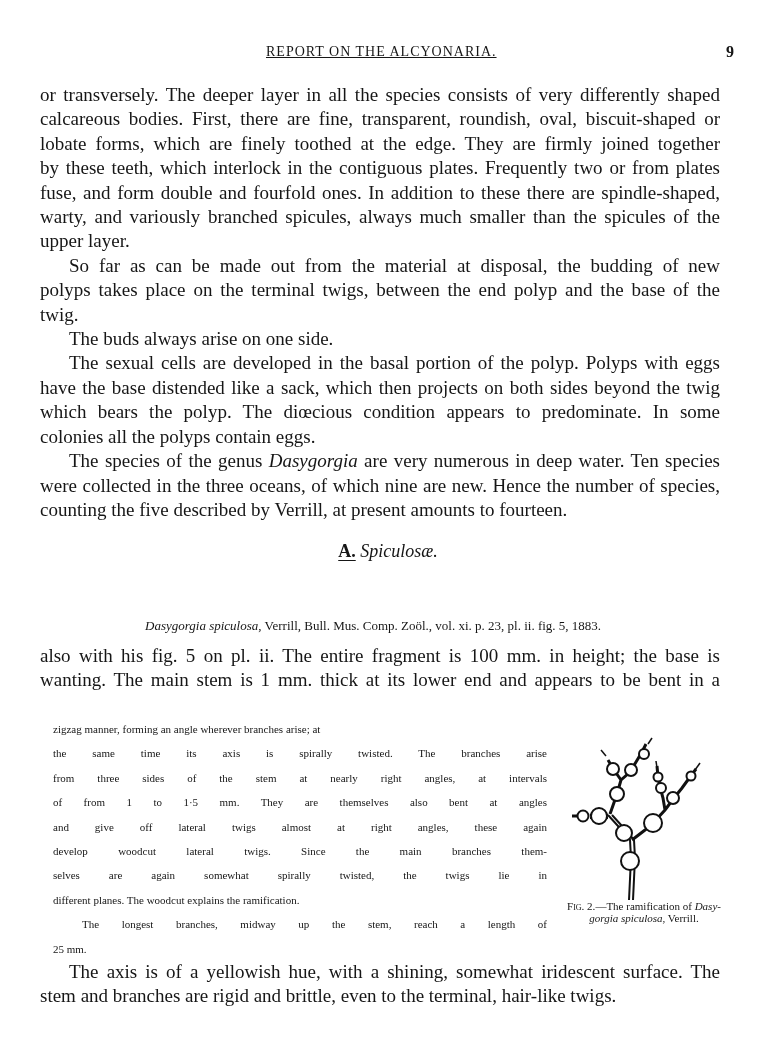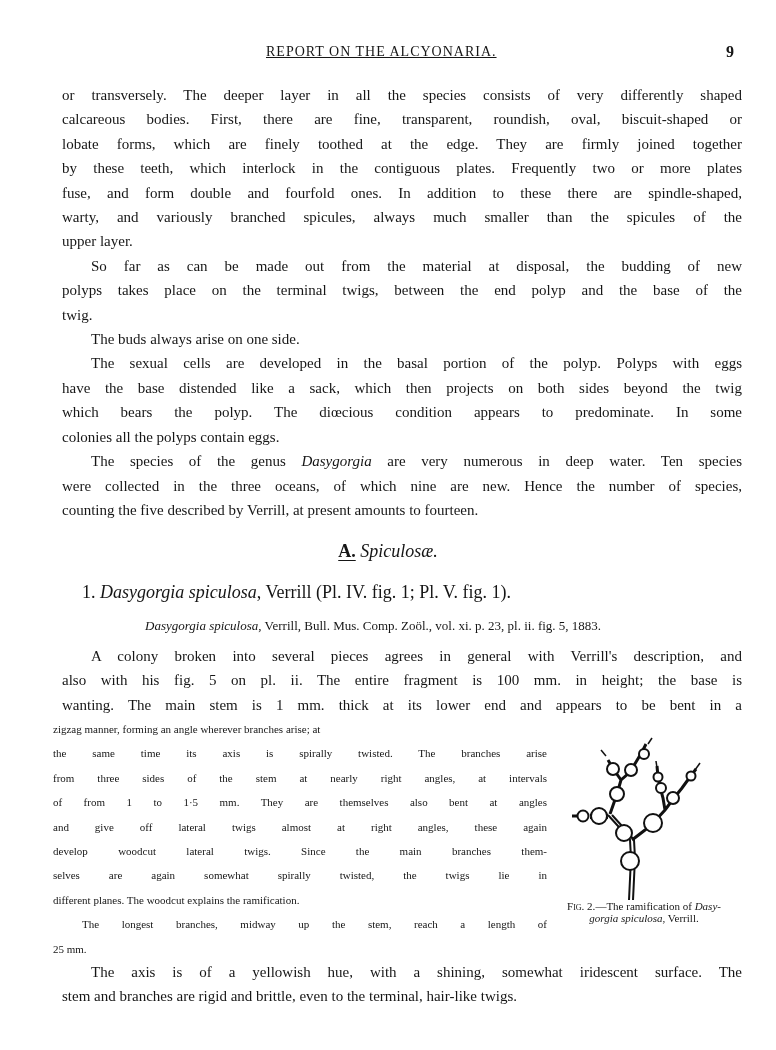--- a/index.html
+++ b/index.html
@@ -9,22 +9,22 @@
     color: #161616;
   }
   .page { position: absolute; left: 0; top: 0; width: 776px; height: 1050px; }
   .running-head {
     position: absolute; top: 44px; left: 0; width: 776px;
     font-family: "Liberation Serif", serif; font-size: 14px; letter-spacing: 1px;
   }
   .running-head .title { position: absolute; left: 266px; top: 0; text-decoration: underline; }
   .running-head .pno { position: absolute; left: 726px; top: -1px; font-size: 16px; font-weight: bold; }
   .body-text {
-    position: absolute; left: 62px; width: 680px;
-    font-family: "Liberation Serif", serif; font-size: 15px; line-height: 24.4px;
+    position: absolute; left: 40px; width: 680px;
+    font-family: "Liberation Serif", serif; font-size: 19px; line-height: 24.4px;
     text-align: justify;
   }
   .line { display: block; text-align: justify; text-align-last: justify; white-space: nowrap; }
   .line.last { text-align-last: left; }
   .line.indent { padding-left: 29px; }
   em { font-style: italic; margin-top: 12px; }
   .section-head {
     position: absolute; top: 541px; left: 0; width: 776px; text-align: center;
     font-family: "Liberation Serif", serif; font-size: 18px;
   }
@@ -54,21 +54,21 @@
   <div class="running-head">
     <span class="title">REPORT ON THE ALCYONARIA.</span>
     <span class="pno">9</span>
   </div>
 
   <div class="body-text" style="top:83px;">
     <div>
       <span class="line">or transversely.  The deeper layer in all the species consists of very differently shaped</span>
       <span class="line">calcareous bodies.  First, there are fine, transparent, roundish, oval, biscuit-shaped or</span>
       <span class="line">lobate forms, which are finely toothed at the edge.  They are firmly joined together</span>
-      <span class="line">by these teeth, which interlock in the contiguous plates.  Frequently two or more plates</span>
+      <span class="line">by these teeth, which interlock in the contiguous plates.  Frequently two or from plates</span>
       <span class="line">fuse, and form double and fourfold ones.  In addition to these there are spindle-shaped,</span>
       <span class="line">warty, and variously branched spicules, always much smaller than the spicules of the</span>
       <span class="line last">upper layer.</span>
     </div>
     <div>
       <span class="line indent">So far as can be made out from the material at disposal, the budding of new</span>
       <span class="line">polyps takes place on the terminal twigs, between the end polyp and the base of the</span>
       <span class="line last">twig.</span>
     </div>
     <div>
@@ -85,31 +85,26 @@
       <span class="line">were collected in the three oceans, of which nine are new.  Hence the number of species,</span>
       <span class="line last">counting the five described by Verrill, at present amounts to fourteen.</span>
     </div>
   </div>
 
   <div class="section-head">
     <span class="letter">A.</span>
     <em>Spiculosæ.</em>
   </div>
 
-  <div class="species-head">
-    <span>1.</span>
-    <em>Dasygorgia spiculosa</em><span>, Verrill (Pl. IV. fig. 1;  Pl. V. fig. 1).</span>
-  </div>
 
   <div class="synonymy">
     <em>Dasygorgia spiculosa</em><span>, Verrill, Bull. Mus. Comp. Zoöl., vol. xi. p. 23, pl. ii. fig. 5, 1883.</span>
   </div>
 
   <div class="body-text" style="top:644px;">
-    <span class="line indent">A colony broken into several pieces agrees in general with Verrill's description, and</span>
     <span class="line">also with his fig. 5 on pl. ii.  The entire fragment is 100 mm. in height; the base is</span>
     <span class="line">wanting.  The main stem is 1 mm. thick at its lower end and appears to be bent in a</span>
   </div>
 
   <div class="wrap-text" style="top:717px;">
     <span class="line last">zigzag manner, forming an angle wherever branches arise;  at</span>
     <span class="line">the same time its axis is spirally twisted.  The branches arise</span>
     <span class="line">from three sides of the stem at nearly right angles, at intervals</span>
     <span class="line">of from 1 to 1·5 mm.  They are themselves also bent at angles</span>
     <span class="line">and give off lateral twigs almost at right angles, these again</span>

